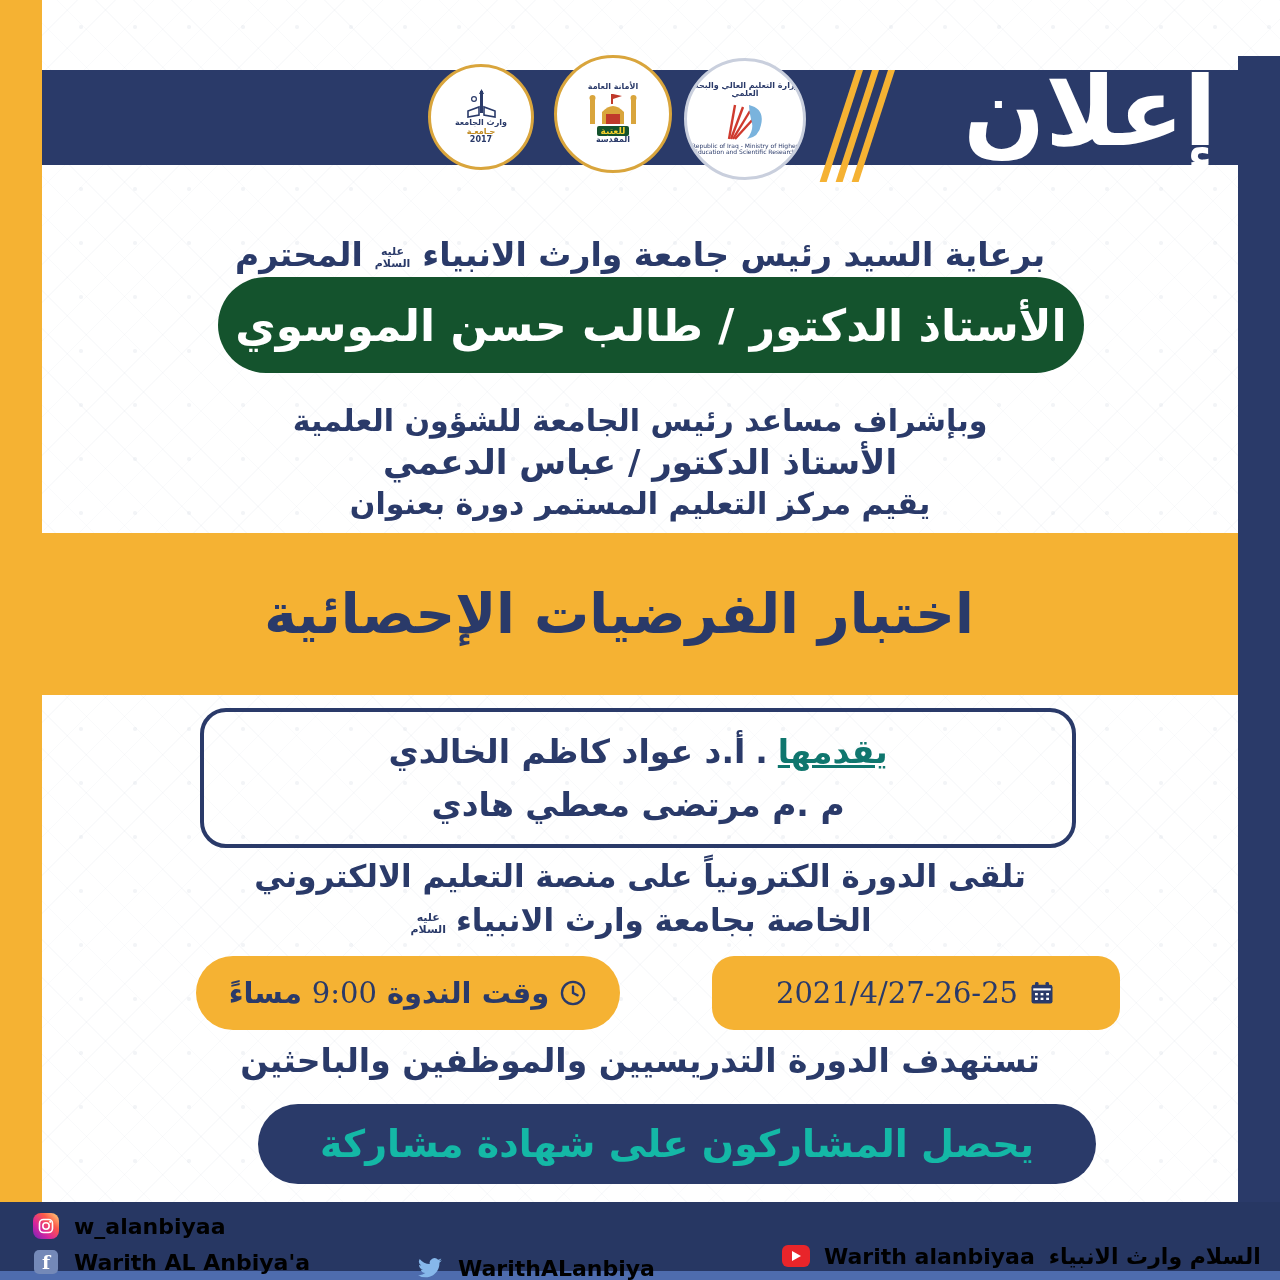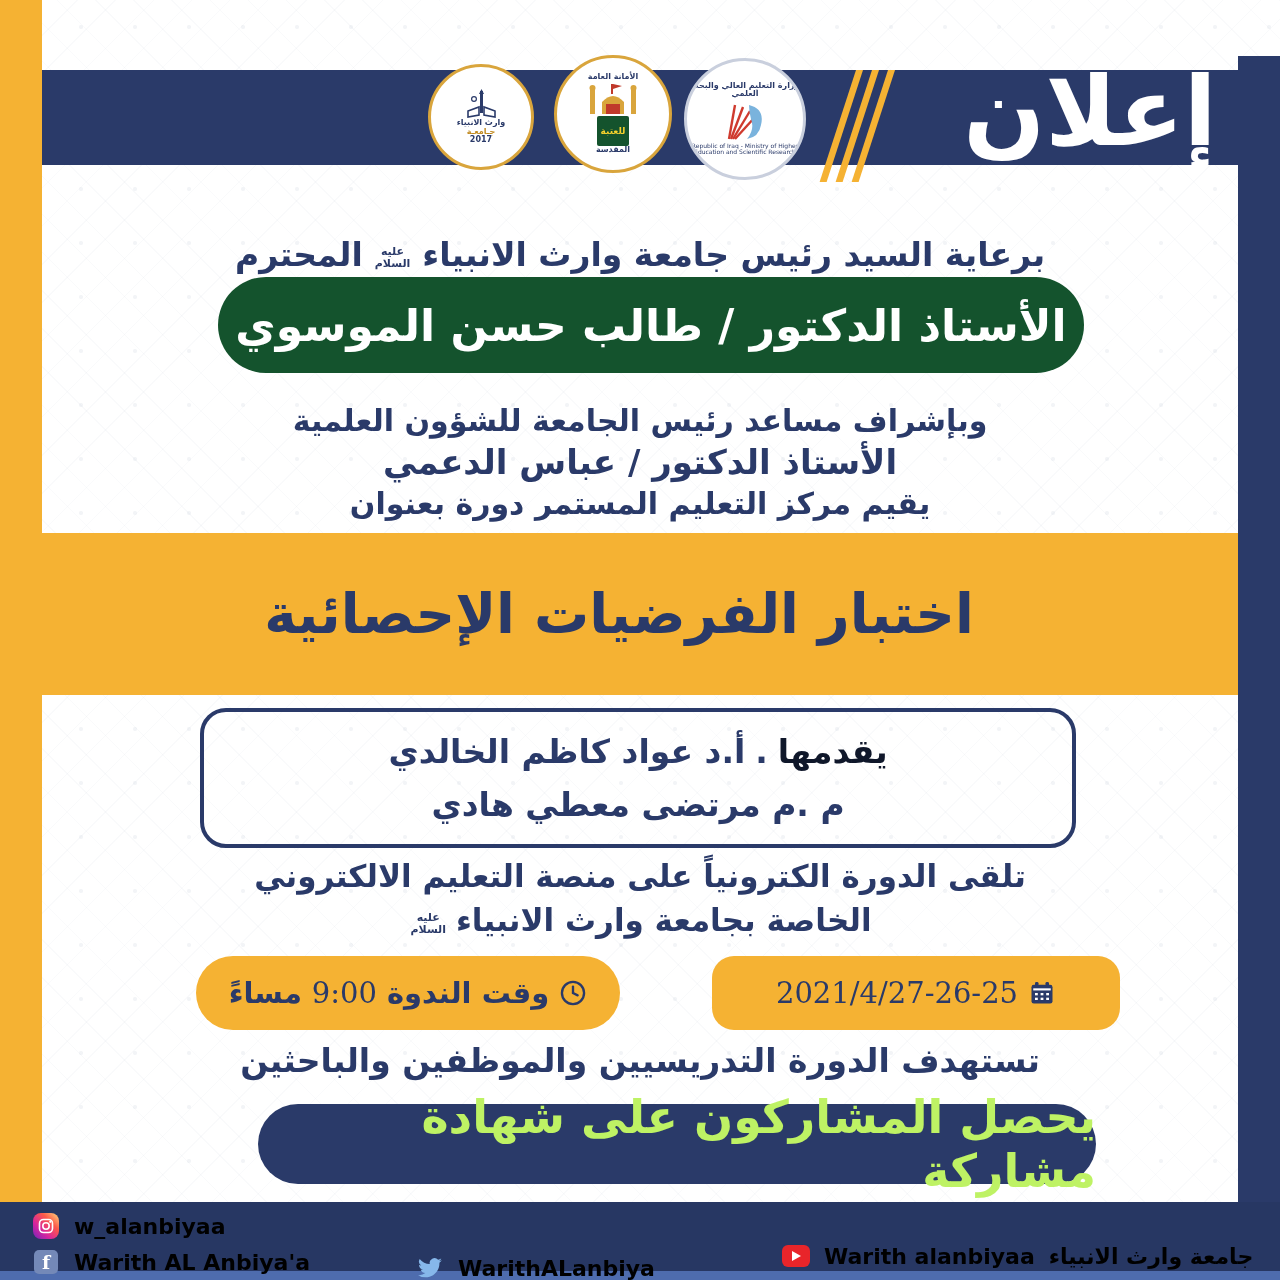--- a/index.html
+++ b/index.html
@@ -22,51 +22,51 @@
   .announce-word{left:950px;top:52px;width:280px;height:130px;color:#ffffff;
     font-size:96px;font-weight:700;text-align:center;line-height:120px;direction:rtl;}
   
   .logo{border-radius:50%;background:#ffffff;border:3px solid #d9a53c;z-index:5;
         display:flex;flex-direction:column;align-items:center;justify-content:center;overflow:hidden;}
   .logo-univ{left:428px;top:64px;width:100px;height:100px;}
   .logo-shrine{left:554px;top:55px;width:112px;height:112px;}
   .logo-ministry{left:684px;top:58px;width:116px;height:116px;border-color:#c9cfdd;}
   .logo small{font-size:8px;font-weight:700;color:#2a3a69;line-height:1.05;text-align:center;display:block;}
   .logo .gold{color:#c18a1f;}
-  .ribbon{background:#14532d;color:#f5d02c;font-size:9px;font-weight:700;padding:10px 4px;border-radius:2px;line-height:1.2;}
+  .ribbon{background:#14532d;color:#f5d02c;font-size:9px;font-weight:700;padding:0 4px;border-radius:2px;line-height:1.2;}
   .ring-en{font-size:6px;color:#2a3a69;text-align:center;line-height:1.1;display:block;}
   
   .rtl{direction:rtl;}
   .navy{color:#2a3a69;}
   .center-row{left:42px;width:1196px;display:flex;justify-content:center;align-items:center;}
   .patronage{top:228px;height:52px;font-size:33px;font-weight:700;gap:10px;}
   .pbuh{display:inline-flex;flex-direction:column;align-items:center;font-size:11px;line-height:1.05;font-weight:700;color:#2a3a69;margin:0 2px;transform:translateY(4px);}
   .president-pill{left:218px;top:277px;width:866px;height:96px;background:#14532d;border-radius:60px;
       display:flex;align-items:center;justify-content:center;color:#ffffff;font-size:44px;font-weight:700;}
   .supervision{top:392px;height:140px;flex-direction:column;gap:4px;font-weight:700;}
   .supervision .s1{font-size:30px;}
   .supervision .s2{font-size:34px;}
   .supervision .s3{font-size:30px;}
   .title-band{left:0;top:533px;width:1238px;height:162px;background:#f5b233;
       display:flex;align-items:center;justify-content:center;}
   .title-band .course-title{font-size:55px;font-weight:800;color:#2a3a69;}
   .presenter-box{left:200px;top:708px;width:868px;height:132px;border:4px solid #2a3a69;border-radius:26px;
       display:flex;flex-direction:column;align-items:center;justify-content:center;gap:14px;}
   .presenter-line{display:flex;direction:rtl;gap:10px;font-size:33px;font-weight:700;color:#2a3a69;}
-  .accent{color:#0f172a;}
+  .accent{color:#0f766e;text-decoration:underline;}
   .platform{top:848px;height:100px;flex-direction:column;gap:8px;font-size:31px;font-weight:700;}
   .platform .p2{display:flex;direction:rtl;gap:8px;align-items:center;}
   
   .pill{position:absolute;top:956px;height:74px;background:#f5b233;display:flex;direction:rtl;align-items:center;justify-content:center;gap:10px;color:#2a3a69;font-weight:700;font-size:29px;}
   .pill-date{left:712px;width:408px;border-radius:22px;}
   .pill-time{left:196px;width:424px;border-radius:38px;}
   .num{font-family:"DejaVu Serif",serif;font-weight:400;direction:ltr;unicode-bidi:isolate;}
   .audience{top:1036px;height:48px;font-size:33px;font-weight:700;}
   .cert-pill{left:258px;top:1104px;width:838px;height:80px;background:#2a3a69;border-radius:42px;
-      display:flex;align-items:center;justify-content:center;color:#bef264;font-size:46px;font-weight:700;}
+      display:flex;align-items:center;justify-content:center;color:#14b8a6;font-size:38px;font-weight:700;}
   
   .footer{left:0;top:1202px;width:1280px;height:78px;background:#273763;color:#ffffff;}
   .footer-strip{left:0;top:1271px;width:1280px;height:9px;background:#4e6cae;}
   .fcol{position:absolute;display:flex;flex-direction:column;gap:8px;top:1212px;}
   .frow{display:flex;align-items:center;gap:14px;height:28px;font-size:22px;font-weight:700;cursor:pointer;}
   .fcol1{left:32px;width:360px;}
   .fcol2{left:416px;width:355px;margin-top:42px;}
   .fcol3{left:782px;width:486px;margin-top:30px;}
   .icon-box{width:28px;height:28px;display:flex;align-items:center;justify-content:center;flex:0 0 auto;}
   .ig{width:26px;height:26px;border-radius:8px;background:linear-gradient(45deg,#7026b9,#d6249f,#fd5949,#ffdc80);display:flex;align-items:center;justify-content:center;}
@@ -90,21 +90,21 @@
 <div class="abs announce-word">إعلان</div>
 
 <div class="abs logo logo-univ">
   <svg width="34" height="30" viewBox="0 0 34 30">
     <rect x="16" y="2" width="3" height="22" fill="#2a3a69"></rect>
     <polygon points="17.5,0 20,5 15,5" fill="#2a3a69"></polygon>
     <path d="M4 22 L15 18 L15 26 L4 28 Z" fill="none" stroke="#2a3a69" stroke-width="1.6"></path>
     <path d="M31 22 L20 18 L20 26 L31 28 Z" fill="none" stroke="#2a3a69" stroke-width="1.6"></path>
     <circle cx="10" cy="10" r="2.4" fill="none" stroke="#2a3a69" stroke-width="1.2"></circle>
   </svg>
-  <small>وارث الانبياء</small>
+  <small>وارث الجامعة</small>
   <small class="gold">جـامعـة</small>
   <small>2017</small>
 </div>
 
 <div class="abs logo logo-shrine">
   <small>الأمانة العامة</small>
   <svg width="58" height="34" viewBox="0 0 58 34">
     <rect x="6" y="8" width="5" height="24" fill="#d9a53c"></rect>
     <circle cx="8.5" cy="6" r="3" fill="#d9a53c"></circle>
     <rect x="47" y="8" width="5" height="24" fill="#d9a53c"></rect>
@@ -258,15 +258,15 @@
 </div>
 
 <div class="fcol fcol3">
   <div class="frow">
     <span class="icon-box">
         <span class="yt">
           <span class="tri"></span>
         </span>
       </span>
     <span>Warith alanbiyaa</span>
-    <span class="rtl">جامعة وارث الانبياء</span>
+    <span class="rtl">السلام وارث الانبياء</span>
   </div>
 </div>
 
 </body></html>

